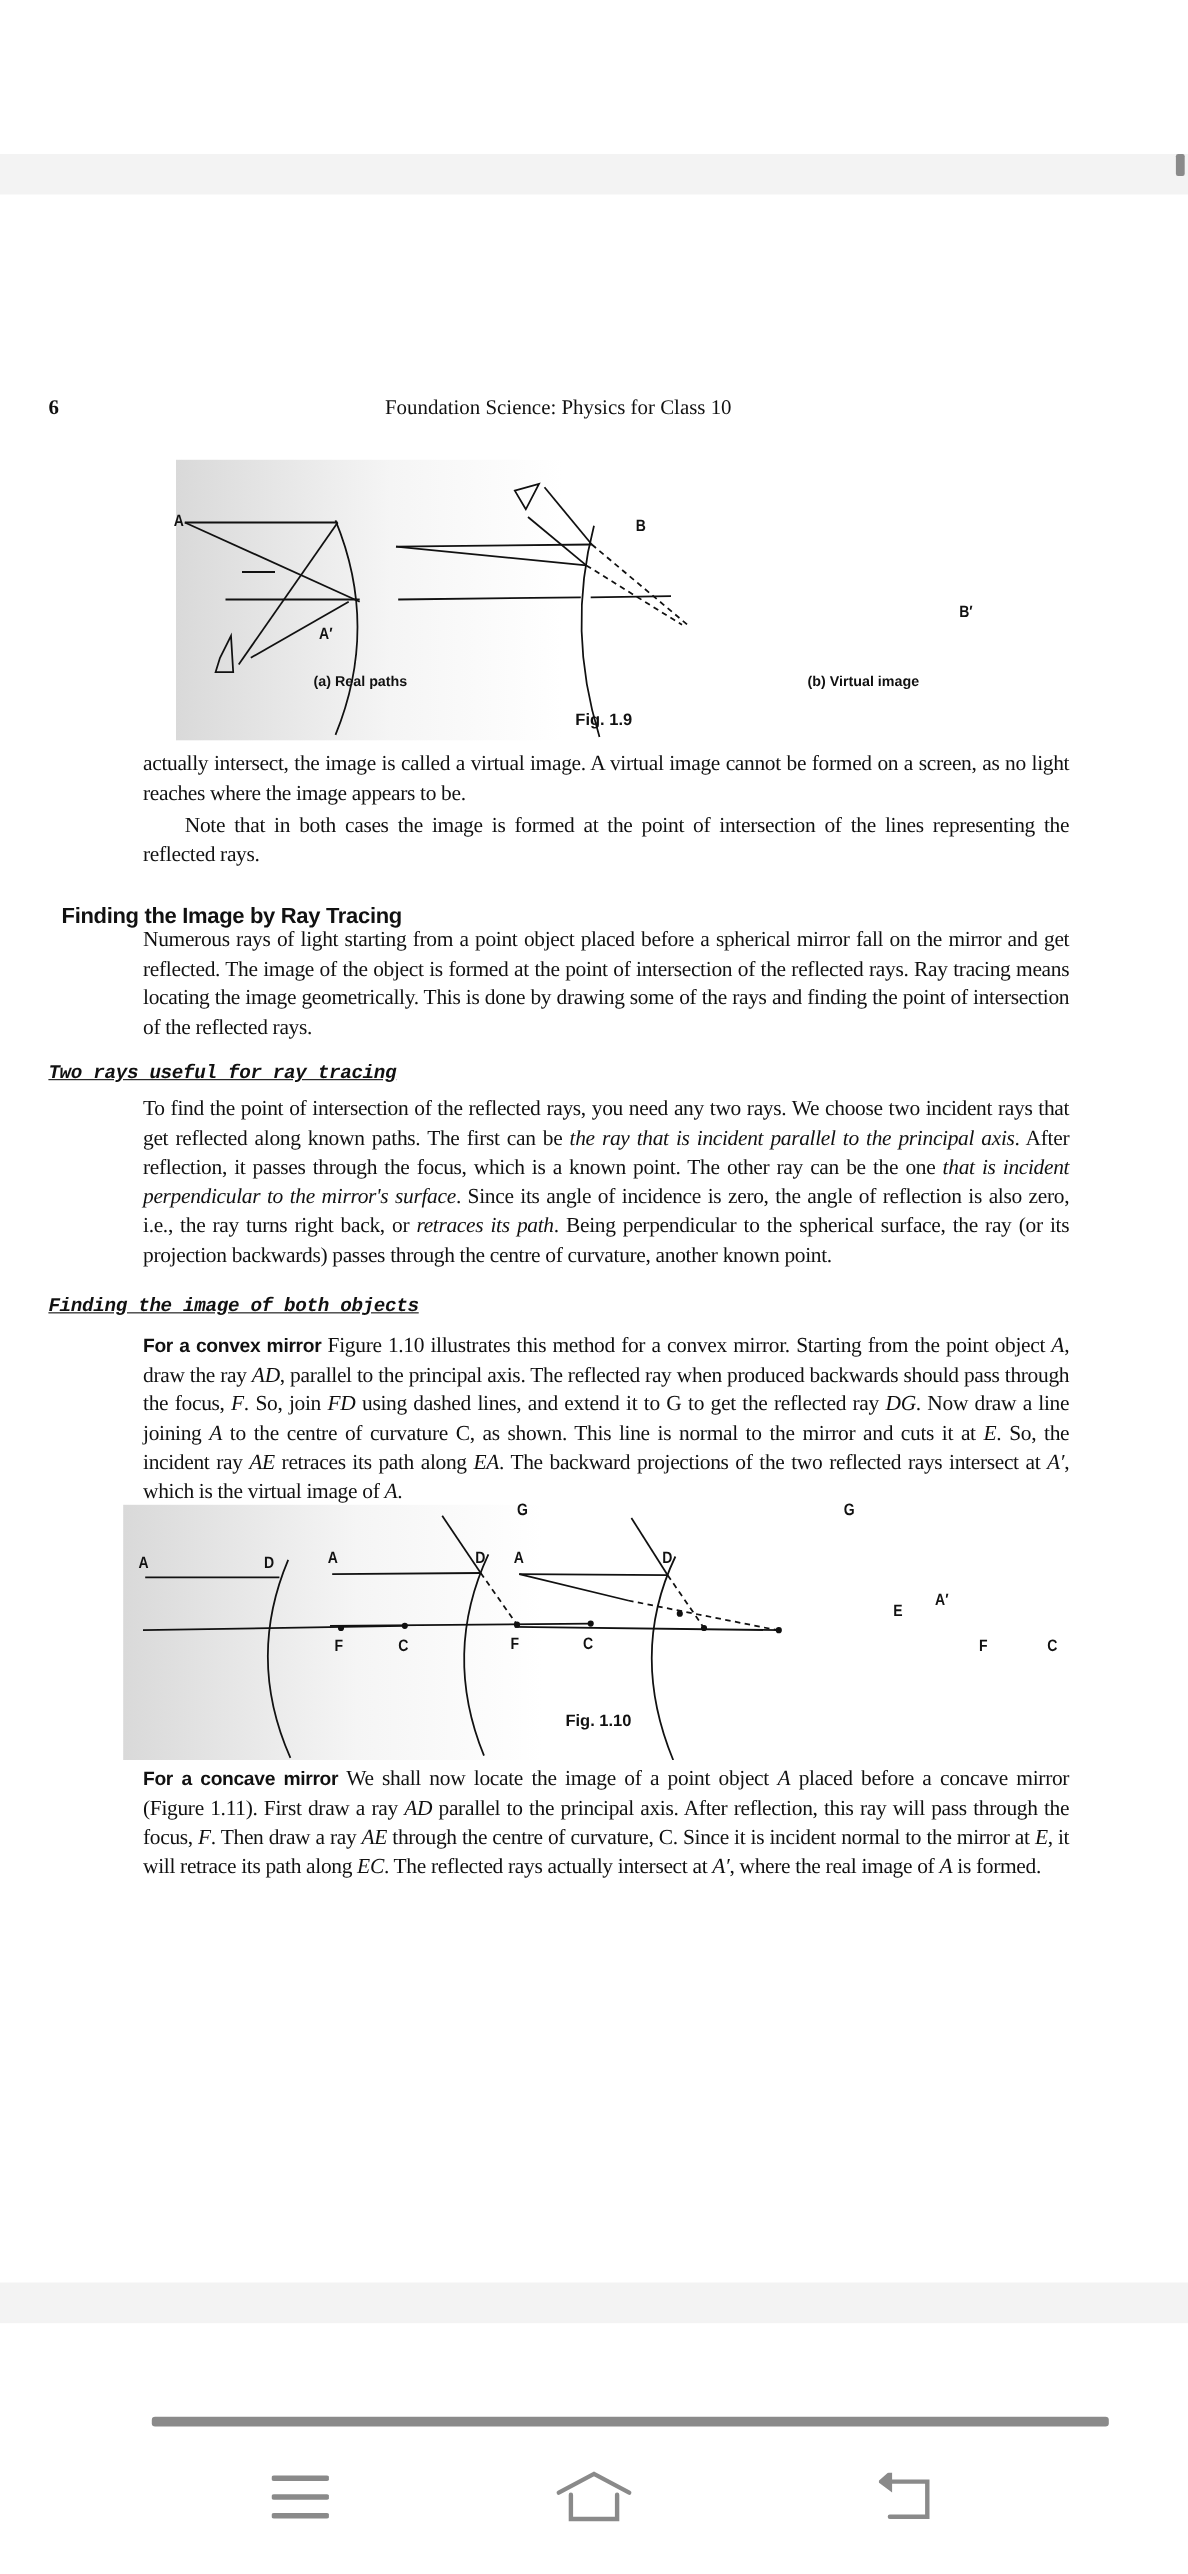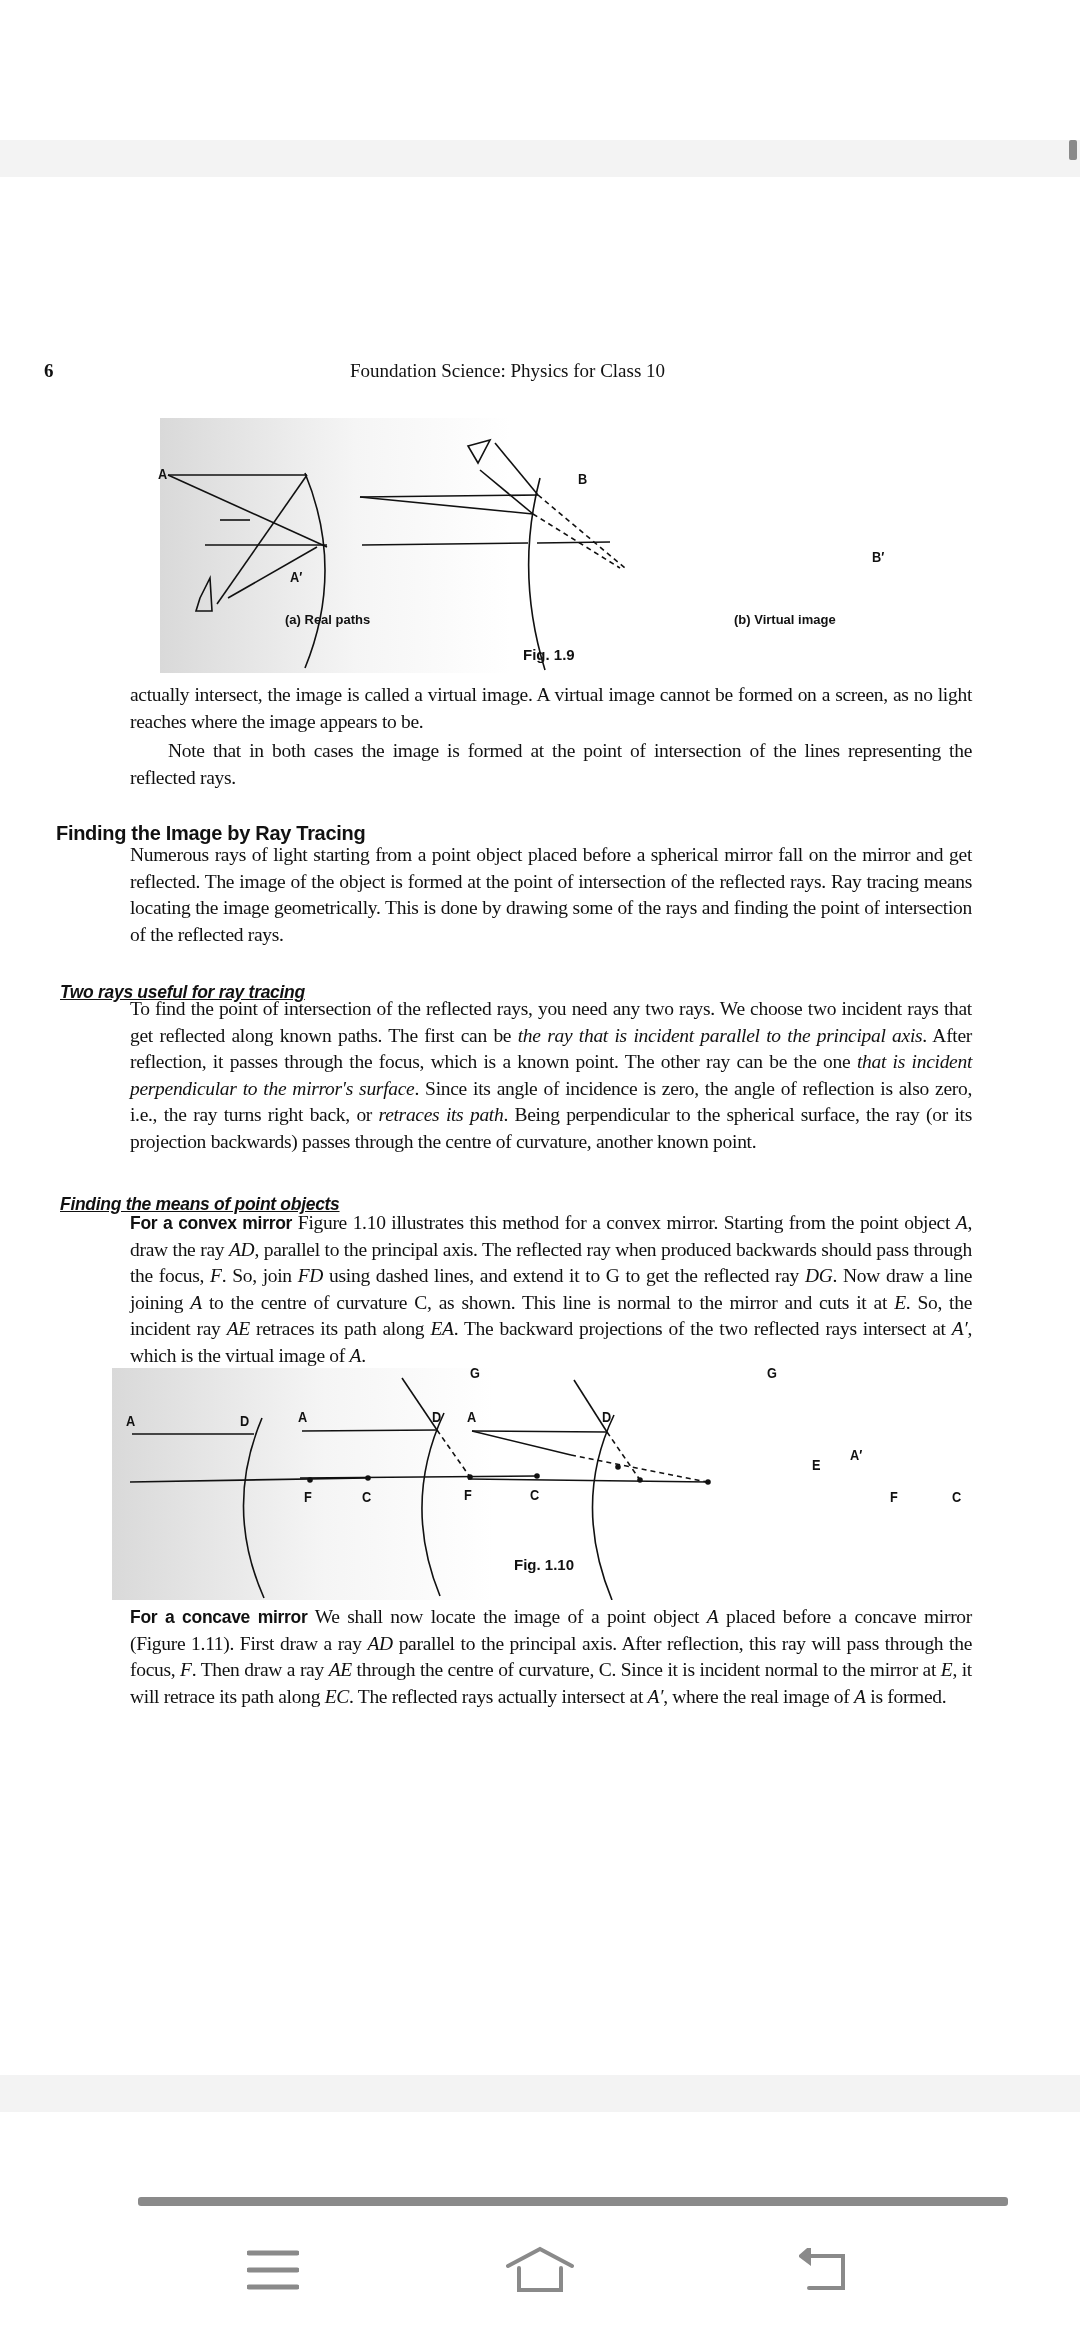--- a/index.html
+++ b/index.html
@@ -13,21 +13,21 @@
   .running-head { position:absolute; top:183px; font-size:19px; }
   .page-num { left:44px; font-weight:bold; }
   .book-title { left:350px; width:400px; }
   .fig { position:absolute; background:linear-gradient(90deg,#d9d9d9 0%,#f5f5f5 25%,#ffffff 45%,#fff 100%); }
   .fig svg { position:absolute; left:0; top:0; }
   .fig-cap { position:absolute; font-family:"Liberation Sans", sans-serif; font-size:13px; font-weight:bold; }
   .fig-label { position:absolute; font-family:"Liberation Sans", sans-serif; font-size:15px; font-weight:bold; transform:scaleX(0.85); transform-origin:left; }
   p.body { position:absolute; left:130px; width:842px; margin:0; font-size:19.5px; line-height:26.5px; text-align:justify; letter-spacing:-0.3px; }
   p.body .indent { display:inline-block; width:38px; }
   h2.section { position:absolute; left:44px; margin:12px; font-family:"Liberation Sans", sans-serif; font-size:20px; font-weight:bold; letter-spacing:-0.3px; }
-  h3.sub { position:absolute; left:44px; margin:16px; font-family:Liberation Sans, sans-serif; font-size:17.5px; font-weight:bold; font-style:italic; text-decoration:underline; letter-spacing:-0.3px; }
+  h3.sub { position:absolute; left:44px; margin:0; font-family:Liberation Mono, monospace; font-size:17.5px; font-weight:bold; font-style:italic; text-decoration:underline; letter-spacing:-0.3px; }
   .lead { font-family:"Liberation Sans", sans-serif; font-weight:bold; font-size:17.5px; letter-spacing:-0.3px; }
   i { font-style:italic; }
   .navbar-progress { position:absolute; left:138px; top:2197px; width:870px; height:9px; background:#8a8a8a; border-radius:3px; }
   .nav-btn { position:absolute; top:2240px; width:70px; height:60px; display:flex; align-items:center; justify-content:center; }
   .nav-btn svg { display:block; }
 </style>
 </head>
 <body>
 
 <div class="band top"></div>
@@ -72,21 +72,21 @@
 
 <p class="body" style="top:682px;">actually intersect, the image is called a virtual image. A virtual image cannot be formed on a screen, as no light reaches where the image appears to be.</p>
 <p class="body" style="top:738px;"><span class="indent"></span><span>Note that in both cases the image is formed at the point of intersection of the lines representing the reflected rays.</span></p>
 
 <h2 class="section" style="top:810px;">Finding the Image by Ray Tracing</h2>
 <p class="body" style="top:842px;">Numerous rays of light starting from a point object placed before a spherical mirror fall on the mirror and get reflected. The image of the object is formed at the point of intersection of the reflected rays. Ray tracing means locating the image geometrically. This is done by drawing some of the rays and finding the point of intersection of the reflected rays.</p>
 
 <h3 class="sub" style="top:966px;">Two rays useful for ray tracing</h3>
 <p class="body" style="top:996px;"><span>To find the point of intersection of the reflected rays, you need any two rays. We choose two incident rays that get reflected along known paths. The first can be </span><i>the ray that is incident parallel to the principal axis</i><span>. After reflection, it passes through the focus, which is a known point. The other ray can be the one </span><i>that is incident perpendicular to the mirror's surface</i><span>. Since its angle of incidence is zero, the angle of reflection is also zero, i.e., the ray turns right back, or </span><i>retraces its path</i><span>. Being perpendicular to the spherical surface, the ray (or its projection backwards) passes through the centre of curvature, another known point.</span></p>
 
-<h3 class="sub" style="top:1178px;">Finding the means of point objects</h3>
+<h3 class="sub" style="top:1178px;">Finding the image of both objects</h3>
 <p class="body" style="top:1210px;"><span class="lead">For a convex mirror</span><span> Figure 1.10 illustrates this method for a convex mirror. Starting from the point object </span><i>A</i><span>, draw the ray </span><i>AD</i><span>, parallel to the principal axis. The reflected ray when produced backwards should pass through the focus, </span><i>F</i><span>. So, join </span><i>FD</i><span> using dashed lines, and extend it to G to get the reflected ray </span><i>DG</i><span>. Now draw a line joining </span><i>A</i><span> to the centre of curvature C, as shown. This line is normal to the mirror and cuts it at </span><i>E</i><span>. So, the incident ray </span><i>AE</i><span> retraces its path along </span><i>EA</i><span>. The backward projections of the two reflected rays intersect at </span><i>A′</i><span>, which is the virtual image of </span><i>A</i><span>.</span></p>
 
 <div class="fig" style="left:112px; top:1368px; width:848px; height:232px;">
   <svg width="848" height="232" stroke="#111" fill="none" stroke-width="1.6">
 
     <line x1="20" y1="66" x2="142" y2="66"></line>
     <path d="M 150 50 Q 112 140 152 230"></path>
     <line x1="18" y1="114" x2="255" y2="110"></line>
     <circle cx="198" cy="112" r="2" fill="#111"></circle>
     <circle cx="256" cy="110" r="2" fill="#111"></circle>

